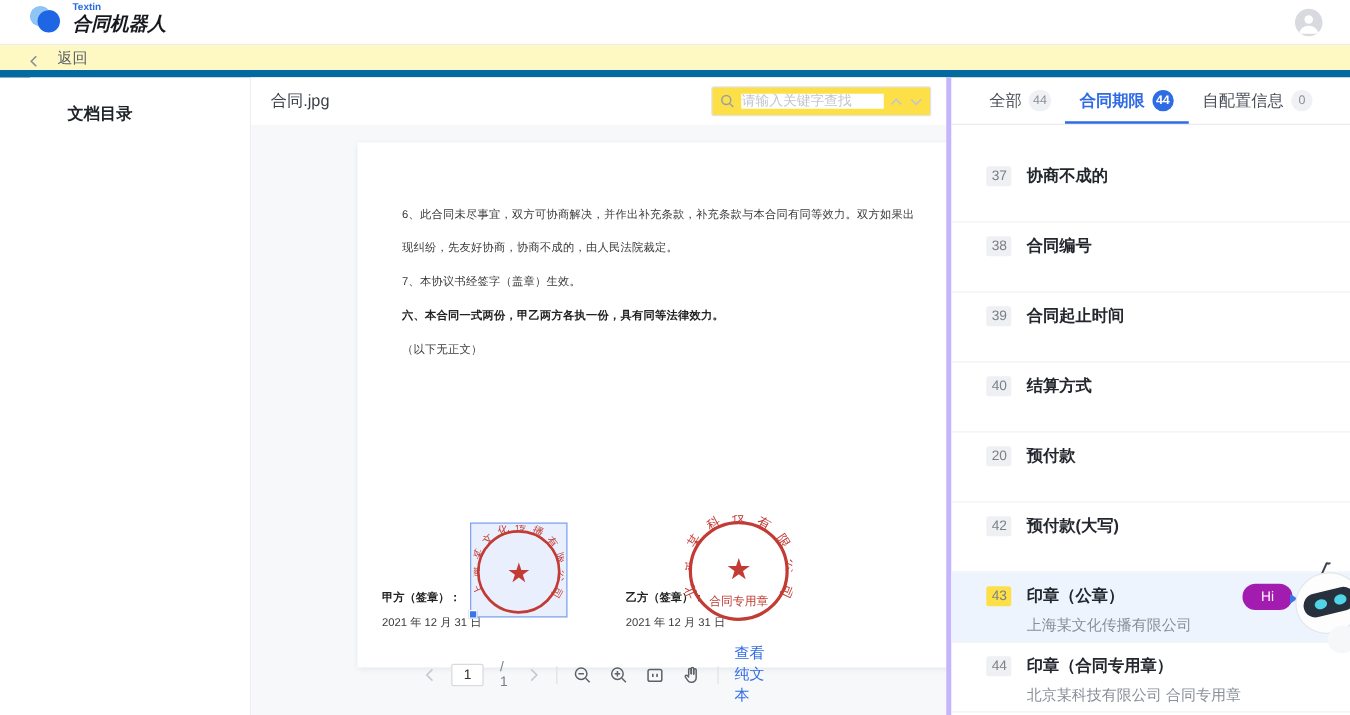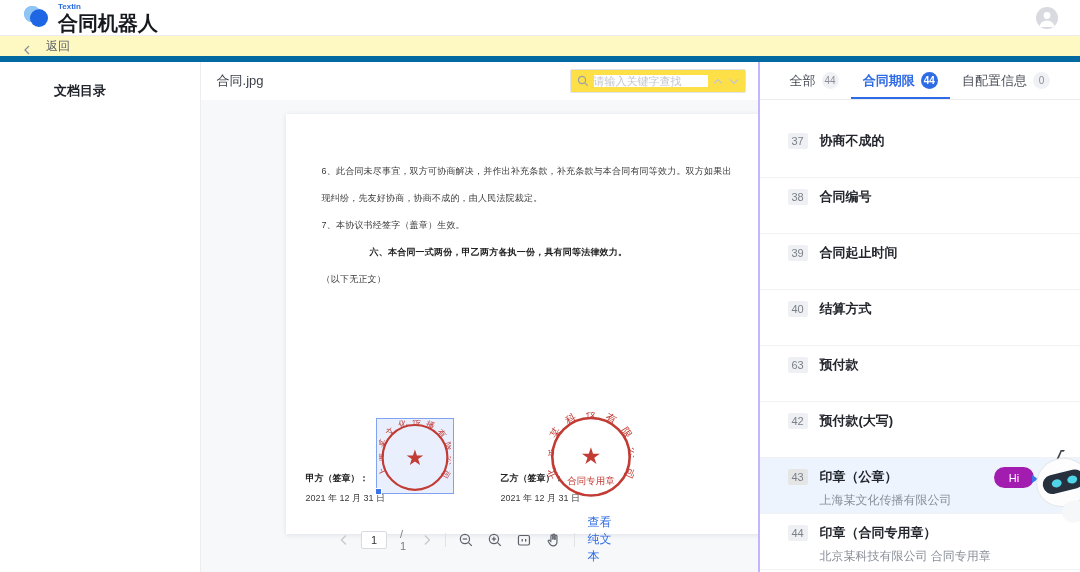--- a/index.html
+++ b/index.html
@@ -5,21 +5,21 @@
   * { margin:0; padding:0; box-sizing:border-box; }
   html,body { width:1080px; height:572px; overflow:hidden; background:#fff;
     font-family:"Liberation Sans","DejaVu Sans",sans-serif; color:#1f2329; }
 
   
   .app-header { height:36px; display:flex; align-items:center; padding:0 22px;
     border-bottom:1px solid #ececf0; background:#fff; justify-content:space-between; }
   .brand { display:flex; align-items:flex-start; gap:8px; }
   .brand-text { line-height:1; }
   .brand-small { font-size:8px; color:#2b6be0; font-weight:bold; display:block; margin-bottom:2px; }
-  .brand-name { font-size:20px; font-weight:bold; color:#15181d; }
+  .brand-name { font-size:15px; font-weight:bold; color:#15181d;font-style:italic; }
   .avatar { width:22px; height:22px; border-radius:50%; background:#d8dadf; display:flex;
     align-items:center; justify-content:center; overflow:hidden; }
 
   
   .back-bar { height:26px; display:flex; align-items:center; gap:14px; padding:0 22px;
     border-bottom:6px solid #0369a1; background:#fef9c3; }
   .back-link { font-size:12px; color:#5a5e66; cursor:pointer; }
   .chev-left { width:10px; height:10px; display:inline-block; }
 
   
@@ -37,21 +37,21 @@
   .search-box input { border:none; outline:none; flex:1; font-size:11px; color:#333; min-width:0;
     font-family:"Liberation Sans",sans-serif; }
   .search-box input::placeholder { color:#c2c6cd; }
   .search-chevrons { display:flex; gap:6px; align-items:center; }
 
   .canvas { position:relative; flex:1; background:#f7f8fa; overflow:hidden; }
   .page { position:absolute; left:85px; top:14px; width:484px; height:420px; background:#fff;
     box-shadow:0 1px 5px rgba(20,30,60,.10); }
   .page-inner { padding:44px 34px 0 36px; }
   .page-inner p { font-size:9px; line-height:27px; color:#3a3a3a; letter-spacing:.2px; }
-  .page-inner p.bold { font-weight:bold; color:#222;margin-left:48px; }
+  .page-inner p.bold { font-weight:bold; color:#222; }
 
   .sig-area { position:absolute; left:0; top:310px; width:100%; height:110px; }
   .sig-label { position:absolute; font-size:9px; font-weight:bold; color:#222; }
   .sig-date { position:absolute; font-size:9px; color:#3a3a3a; }
   .stamp-a-wrap { position:absolute; left:90px; top:-98px; width:78px; height:76px;
     background:rgba(96,140,240,.14); border:1px solid #7fa3ee; }
   .stamp-a-wrap svg { width:72px; height:72px; margin:1px 0 0 2px; }
   .stamp-handle { position:absolute; left:-2px; bottom:-2px; width:7px; height:7px;
     background:#3b73e8; border:1px solid #fff; }
   .stamp-b-wrap { position:absolute; left:262px; top:-102px; width:86px; height:86px; }
@@ -61,40 +61,40 @@
     display:flex; align-items:center; gap:13px; }
   .page-toolbar .divider { width:1px; height:14px; background:#e0e2e6; }
   .page-input { width:26px; height:18px; border:1px solid #d7dade; border-radius:2px;
     text-align:center; font-size:11px; color:#333; background:#fff; outline:none;
     font-family:"Liberation Sans",sans-serif; }
   .page-total { font-size:11px; color:#7a7f88; letter-spacing:2px; }
   .tool-icon { width:17px; height:17px; display:flex; align-items:center; justify-content:center; cursor:pointer; }
   .plain-text-link { font-size:12px; color:#2f6be4; cursor:pointer; }
 
   
-  .panel { width:330px; border-left:2px solid #c4b5fd; background:#fff; position:relative; }
+  .panel { width:330px; border-left:4px solid #c4b5fd; background:#fff; position:relative; }
   .panel-tabs { height:38px; display:flex; align-items:center; justify-content:space-between;
     padding:0 30px; border-bottom:1px solid #ececf0; }
   .tab { display:flex; align-items:center; gap:6px; font-size:13px; color:#4a4f58;
     height:100%; position:relative; cursor:pointer; }
   .tab .count { min-width:17px; height:17px; border-radius:9px; background:#f0f1f4; color:#8a8f99;
     font-size:10px; display:flex; align-items:center; justify-content:center; padding:0 3px; }
   .tab.active { color:#2f6be4; font-weight:bold; }
   .tab.active .count { background:#2f6be4; color:#fff; }
   .tab.active::after { content:""; position:absolute; left:-12px; right:-12px; bottom:0;
     height:2px; background:#2f6be4; }
 
   .panel-list { padding-top:22px; }
   .panel-item { height:56px; padding:10px 24px 0 28px; border-bottom:1px solid #f1f2f5;
     position:relative; cursor:pointer; }
   .panel-item.highlighted { background:#edf4fe; }
   .item-head { display:flex; align-items:center; gap:12px; }
   .item-num { min-width:20px; height:16px; background:#eef0f3; border-radius:2px; color:#7a8088;
     font-size:11px; display:flex; align-items:center; justify-content:center; padding:0 3px; }
-  .panel-item.highlighted .item-num { background:#e5e5e5; }
+  .panel-item.highlighted .item-num { background:#fde047; }
   .item-label { font-size:13px; font-weight:bold; color:#23262d; }
   .item-value { margin:6px 0 0 32px; font-size:12px; color:#8a8f99; }
 
   .hi-bubble { position:absolute; right:46px; top:9px; width:40px; height:21px; background:#a21caf;
     border-radius:11px; color:#fff; font-size:11px; display:flex; align-items:center;
     justify-content:center; }
   .hi-bubble::after { content:""; position:absolute; right:-4px; top:8px; border-left:6px solid #3b73e8;
     border-top:4px solid transparent; border-bottom:4px solid transparent; }
 
   .robot { position:absolute; right:-8px; top:388px; width:56px; height:74px; z-index:3; }
@@ -286,21 +286,21 @@
           </div>
       </div>
       <div class="panel-item">
         <div class="item-head">
             <span class="item-num">40</span>
         <span class="item-label">结算方式</span>
           </div>
       </div>
       <div class="panel-item">
         <div class="item-head">
-            <span class="item-num">63</span>
+            <span class="item-num">20</span>
         <span class="item-label">预付款</span>
           </div>
       </div>
       <div class="panel-item">
         <div class="item-head">
             <span class="item-num">42</span>
         <span class="item-label">预付款(大写)</span>
           </div>
       </div>
       <div class="panel-item highlighted">

